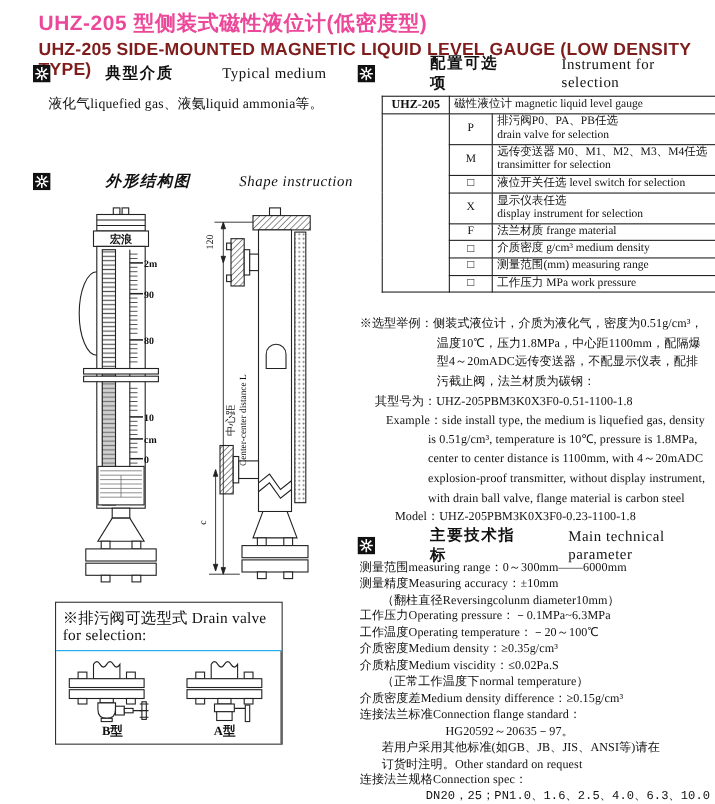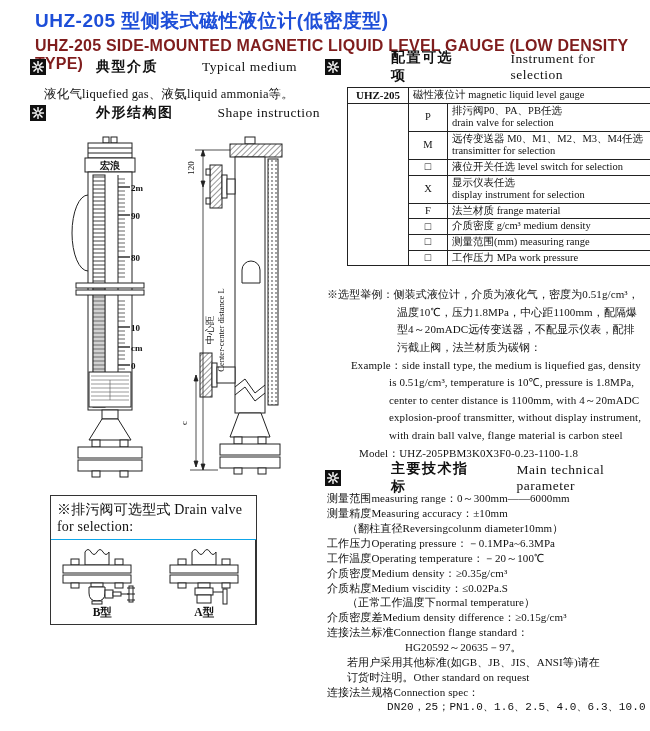--- a/index.html
+++ b/index.html
@@ -1,34 +1,34 @@
 <!DOCTYPE html>
 <html><head>
 <meta charset="utf-8">
 <style>
   html,body{margin:0;padding:0;background:#ffffff;}
   #page{position:relative;width:650px;height:731px;background:#ffffff;color:#111;
         font-family:"Liberation Serif", serif;overflow:hidden;}
   
   .hdr{position:absolute;left:35px;top:8px;width:600px;}
   .title{font-family:"Liberation Sans", sans-serif;font-weight:bold;font-size:19px;
-         letter-spacing:0.5px;color:#1d4ed8;}
+         letter-spacing:0.5px;color:#ec4899;}
   .subtitle{font-family:"Liberation Sans", sans-serif;font-weight:bold;font-size:16px;
             letter-spacing:0.2px;margin-top:3px;color:#7f1d1d;}
   
   .left-col{position:absolute;left:30px;top:57px;width:292px;}
   .right-col{position:absolute;left:325px;top:57px;width:323px;}
   
   .sec{display:flex;align-items:center;height:20px;gap:36px;}
   .sec-icon{width:16px;height:16px;margin-right:14px;flex:0 0 auto;}
   .sec-zh{font-size:14px;font-weight:bold;letter-spacing:1.5px;}
   .sec-en{font-size:13.5px;margin-left:8px;letter-spacing:0.5px;}
   
   .tm-text{margin:9px 0 0 14px;font-size:12.5px;letter-spacing:0.2px;}
-  .gap-shape{}
+  .gap-shape{margin-top:52px;font-style:italic;}
   
   .draw-wrap{margin-top:12px;}
   
   .drain-box{margin:14px 0 0 20px;width:205px;border:1px solid #333;}
   .drain-title{font-size:14px;padding:5px 6px 4px 6px;border-bottom:1px solid #0ea5e9;letter-spacing:0.2px;}
   .drain-body{display:flex;}
   .drain-cell{width:50%;box-sizing:border-box;text-align:center;padding-top:3px;}
   .drain-cell.first{border-right:1px solid #333;}
   .drain-label{font-size:11.5px;font-weight:bold;padding:0 0 4px 0;}
   
@@ -383,20 +383,21 @@
           <td class="c2">工作压力 MPa  work pressure</td>
         </tr>
       </tbody>
     </table>
 
     <div class="notes">
       <div class="n0">※选型举例：侧装式液位计，介质为液化气，密度为0.51g/cm³，</div>
       <div class="n1">温度10℃，压力1.8MPa，中心距1100mm，配隔爆</div>
       <div class="n1">型4～20mADC远传变送器，不配显示仪表，配排</div>
       <div class="n1">污截止阀，法兰材质为碳钢：</div>
+      <div class="n2">其型号为：UHZ-205PBM3K0X3F0-0.51-1100-1.8</div>
       <div class="n3">Example：side install type, the medium is liquefied gas, density</div>
       <div class="n4">is 0.51g/cm³, temperature is 10℃, pressure is 1.8MPa,</div>
       <div class="n4">center to center distance is 1100mm, with 4～20mADC</div>
       <div class="n4">explosion-proof transmitter, without display instrument,</div>
       <div class="n4">with drain ball valve, flange material is carbon steel</div>
       <div class="n5">Model：UHZ-205PBM3K0X3F0-0.23-1100-1.8</div>
     </div>
 
     <div class="sec tech-head">
       <span class="sec-icon">

